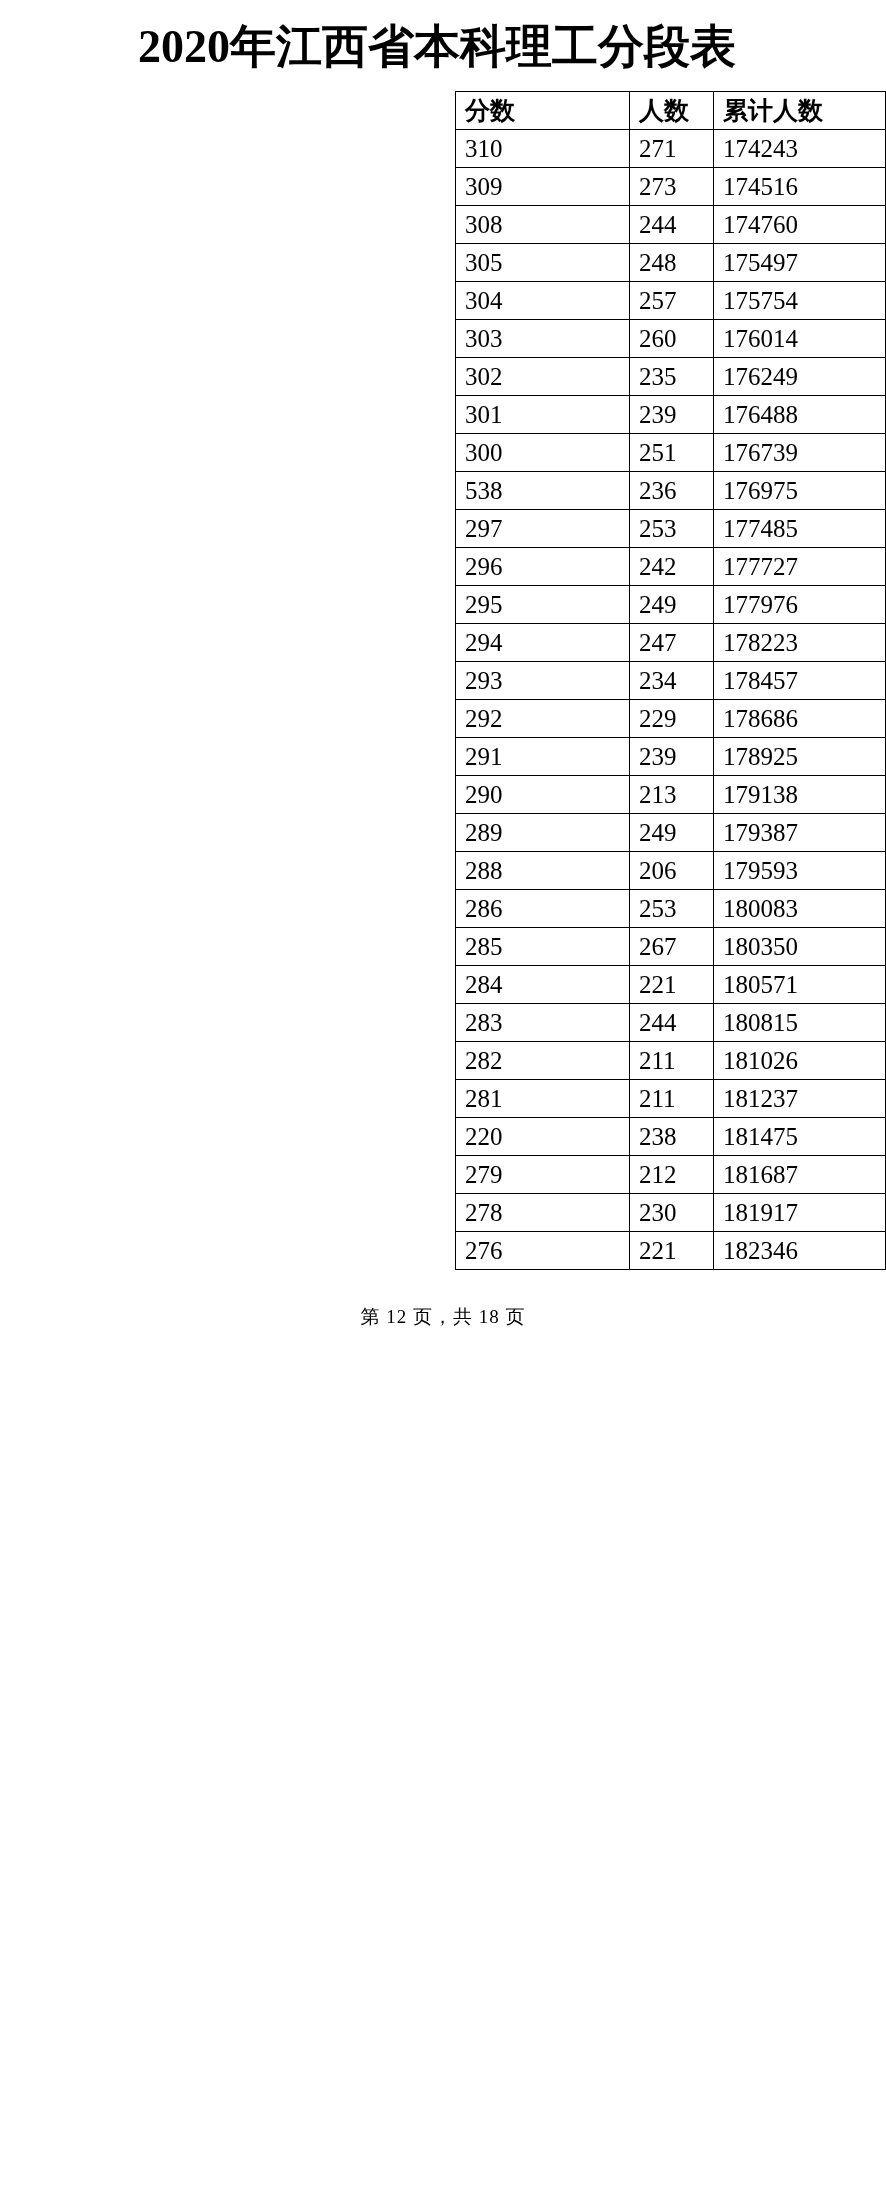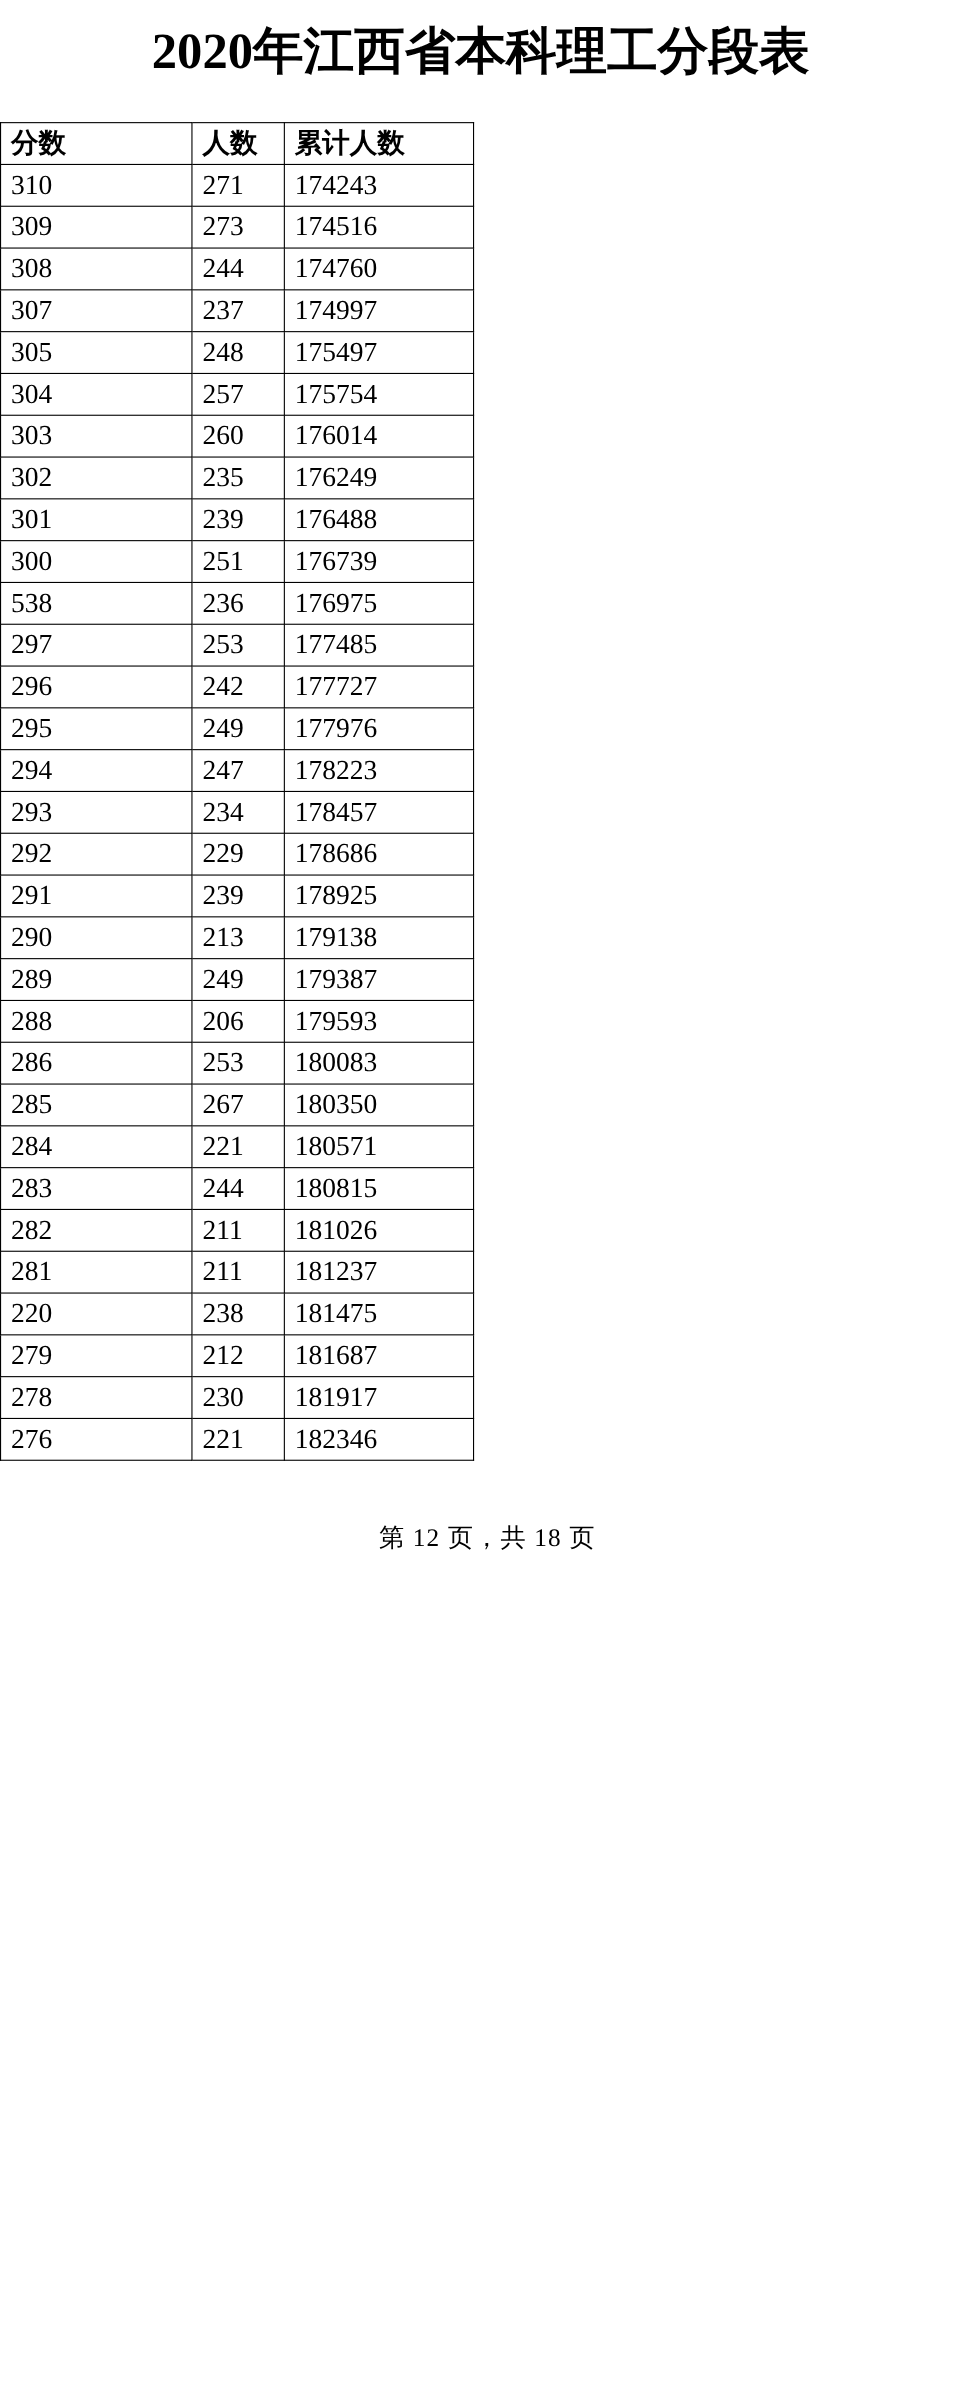--- a/index.html
+++ b/index.html
@@ -26,22 +26,22 @@
     font-weight: bold;
     font-size: 46px;
     line-height: 1.1;
     letter-spacing: 0px;
     margin: 10px 0 0 0;
     padding: 12px 12px 6px 0;
     white-space: nowrap;
   }
   .table-wrap {
     display: flex;
-    justify-content: flex-start;
-    margin-top: 32px;
+    justify-content: flex-end;
+    margin-top: 12px;
   }
   table.score-table {
     border-collapse: collapse;
     width: 430px;
     table-layout: fixed;
   }
   table.score-table td,
   table.score-table th {
     border: 1px solid #000000;
     height: 37px;
@@ -57,22 +57,22 @@
   }
   table.score-table thead th {
     font-weight: bold;
     font-size: 25px;
   }
   col.c-score { width: 174px; }
   col.c-count { width: 84px; }
   col.c-total { width: 172px; }
   .footer {
     text-align: center;
-    font-size: 23px;
-    margin-top: 54px;
+    font-size: 19px;
+    margin-top: 34px;
     padding-bottom: 24px;
     font-family: "Liberation Serif", "DejaVu Serif", serif;
     letter-spacing: 1px;
   }
 </style>
 </head>
 <body>
 
 <div class="page">
 
@@ -102,25 +102,20 @@
             <td>309</td>
             <td>273</td>
             <td>174516</td>
           </tr>
           <tr>
             <td>308</td>
             <td>244</td>
             <td>174760</td>
           </tr>
           <tr>
-            <td>307</td>
-            <td>237</td>
-            <td>174997</td>
-          </tr>
-          <tr>
             <td>305</td>
             <td>248</td>
             <td>175497</td>
           </tr>
           <tr>
             <td>304</td>
             <td>257</td>
             <td>175754</td>
           </tr>
           <tr>

